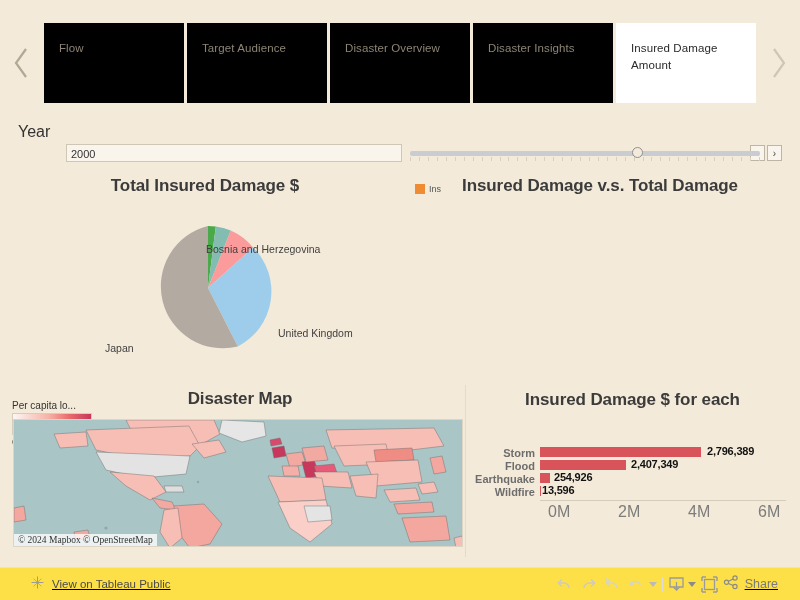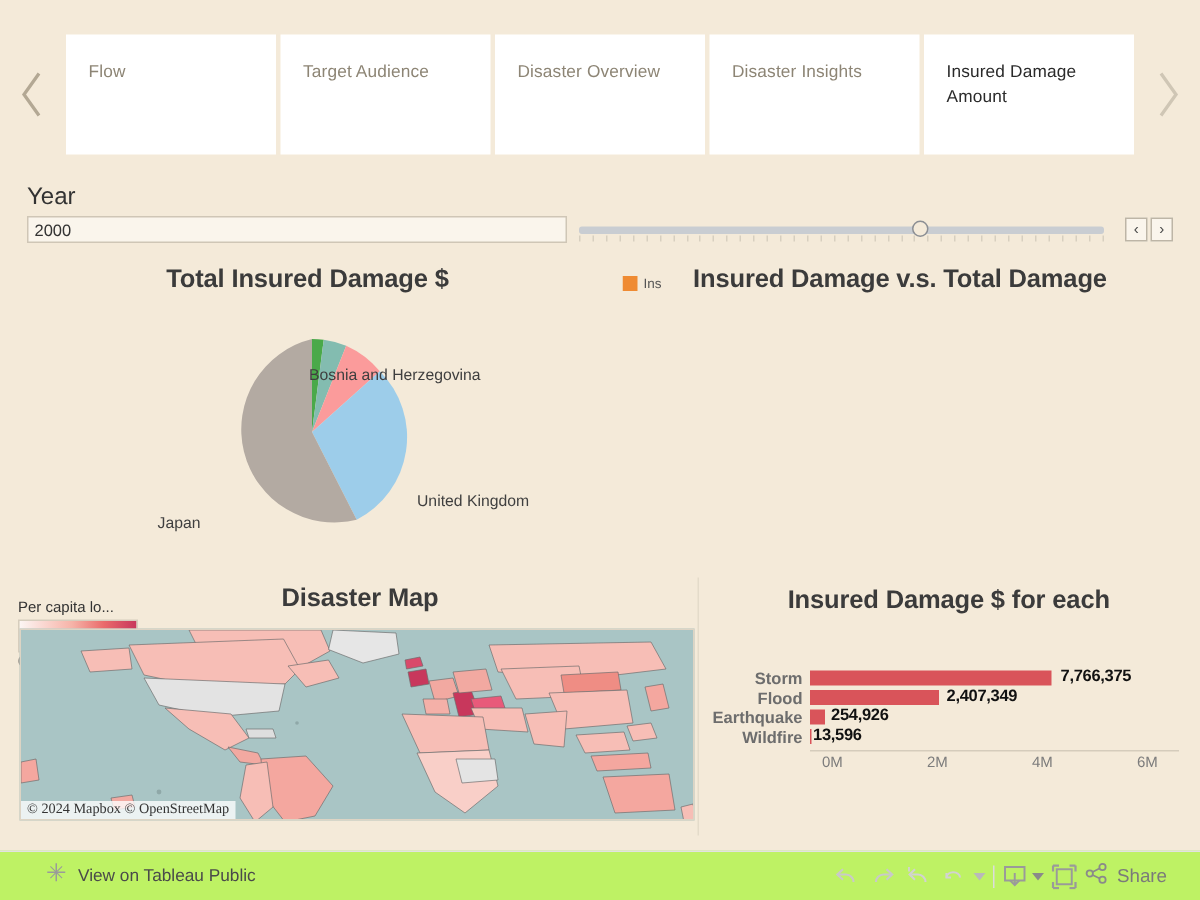--- a/index.html
+++ b/index.html
@@ -17,30 +17,30 @@
     display: flex; align-items: stretch;
   }
   .tab-arrow {
     width: 44px; display: flex; align-items: center; justify-content: center;
     color: #b3a894; font-size: 30px; font-weight: 300; user-select: none;
     font-family: "Liberation Sans", sans-serif;
   }
   .tab-arrow svg { display:block; }
   .tabs-wrap { flex: 1; display: flex; gap: 3px; }
   .tab {
-    flex: 1; background: #ffffff; color: #8d8575;
+    flex: 1; background: #000000; color: #8d8575;
     font-size: 11.5px; padding: 17px 12px 0 15px; line-height: 1.45;
     letter-spacing: .1px;
   }
   .tab.active { background: #ffffff; color: #2a2a2a; font-weight: 400; }
 
   
   .yearfilter { position: absolute; left: 18px; top: 123px; width: 764px; }
   .year-label { font-size: 16px; color: #333; margin-bottom: 3px; }
-  .year-row { display: flex; align-items: center; gap: 0; }
+  .year-row { display: flex; align-items: center; gap: 0; margin-left: 48px; }
   .year-box {
     width: 362px; height: 18px; background: #faf5ec; border: 1px solid #cfc6b6;
     font-size: 11px; color: #333; padding: 2px 0 0 4px; line-height: 14px;
   }
   .slider-area { position: relative; width: 360px; height: 18px; margin-left: 8px; }
   .slider-track {
     position: absolute; left: 0; top: 7px; width: 350px; height: 5px;
     background: #c9cdd2; border-radius: 2px;
   }
   .slider-thumb {
@@ -111,32 +111,32 @@
   .hb-track { position: relative; flex: 1; height: 13px; }
   .hb-fill { position: absolute; left: 0; top: 1px; height: 10px; background: #d9545a; }
   .hb-val {
     position: absolute; top: -1px; font-size: 11px; font-weight: bold; color: #111;
     white-space: nowrap; letter-spacing: -.2px;
   }
   .hb-axis {
     position: absolute; left: 540px; top: 500px; width: 246px; height: 14px;
     border-top: 1px solid #d5ccbc;
   }
-  .hb-axis span { position: absolute; top: 2px; font-size: 10px; color: #7c7c7c; }
+  .hb-axis span { position: absolute; top: 2px; font-size: 16px; color: #7c7c7c; }
   .hb-axislbl {
     position: absolute; left: 465px; top: 528px; width: 335px; text-align: center;
     font-size: 11px; color: #3a3a3a;
   }
   .sorticon { display: inline-block; vertical-align: -2px; margin-left: 4px; }
 
   
   .toolbar {
     position: absolute; left: 0; bottom: 0; width: 800px; height: 33px;
-    background: #bef264; border-top: 1px solid #e2e2e2;
-    display: flex; align-items: center;
+    background: #fde047; border-top: 1px solid #e2e2e2;
+    display: flex; align-items: center; text-decoration: underline;
   }
   .tb-left { display: flex; align-items: center; gap: 7px; margin-left: 30px; }
   .tb-left .txt { font-size: 11.5px; color: #4a4a4a; }
   .tb-right { margin-left: auto; display: flex; align-items: center; gap: 5px; margin-right: 22px; }
   .tb-ic { display: flex; align-items: center; gap: 3px; color: #bdbdbd; }
   .tb-sep { width: 1px; height: 15px; background: #dcdcdc; }
   .tb-share { display: flex; align-items: center; gap: 6px; color: #7a7a7a; font-size: 12.5px; }
   .caret { width: 0; height: 0; border-left: 4px solid transparent; border-right: 4px solid transparent;
     border-top: 5px solid #b9b9b9; }
   .caret.dk { border-top-color: #8a8a8a; }
@@ -337,21 +337,21 @@
   <div id="hbar-panel"></div>
   <div class="ptitle" id="hbar-title">
     <span>Insured Damage $ for each</span><br>
   </div>
 
   <div class="hb-rows">
     <div class="hb-row">
       <div class="hb-cat">Storm</div>
       <div class="hb-track">
         <div class="hb-fill" style="width:161px"></div>
-        <div class="hb-val" style="left:167px">7,766,375</div>
+        <div class="hb-val" style="left:167px">2,796,389</div>
       </div>
     </div>
     <div class="hb-row">
       <div class="hb-cat">Flood</div>
       <div class="hb-track">
         <div class="hb-fill" style="width:86px"></div>
         <div class="hb-val" style="left:91px">2,407,349</div>
       </div>
     </div>
     <div class="hb-row">

